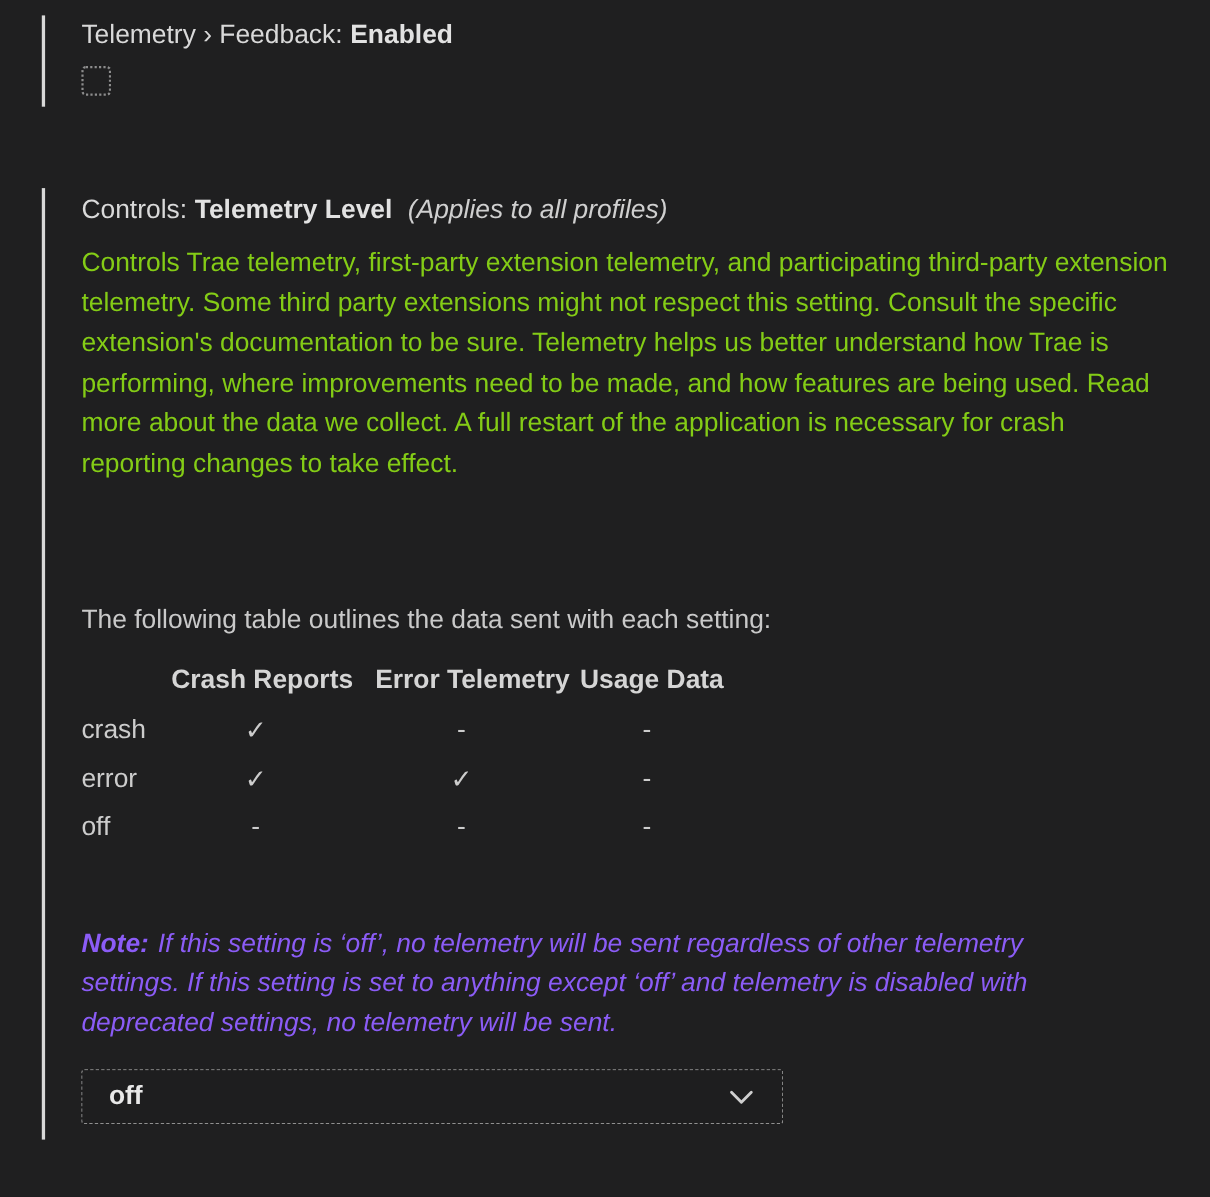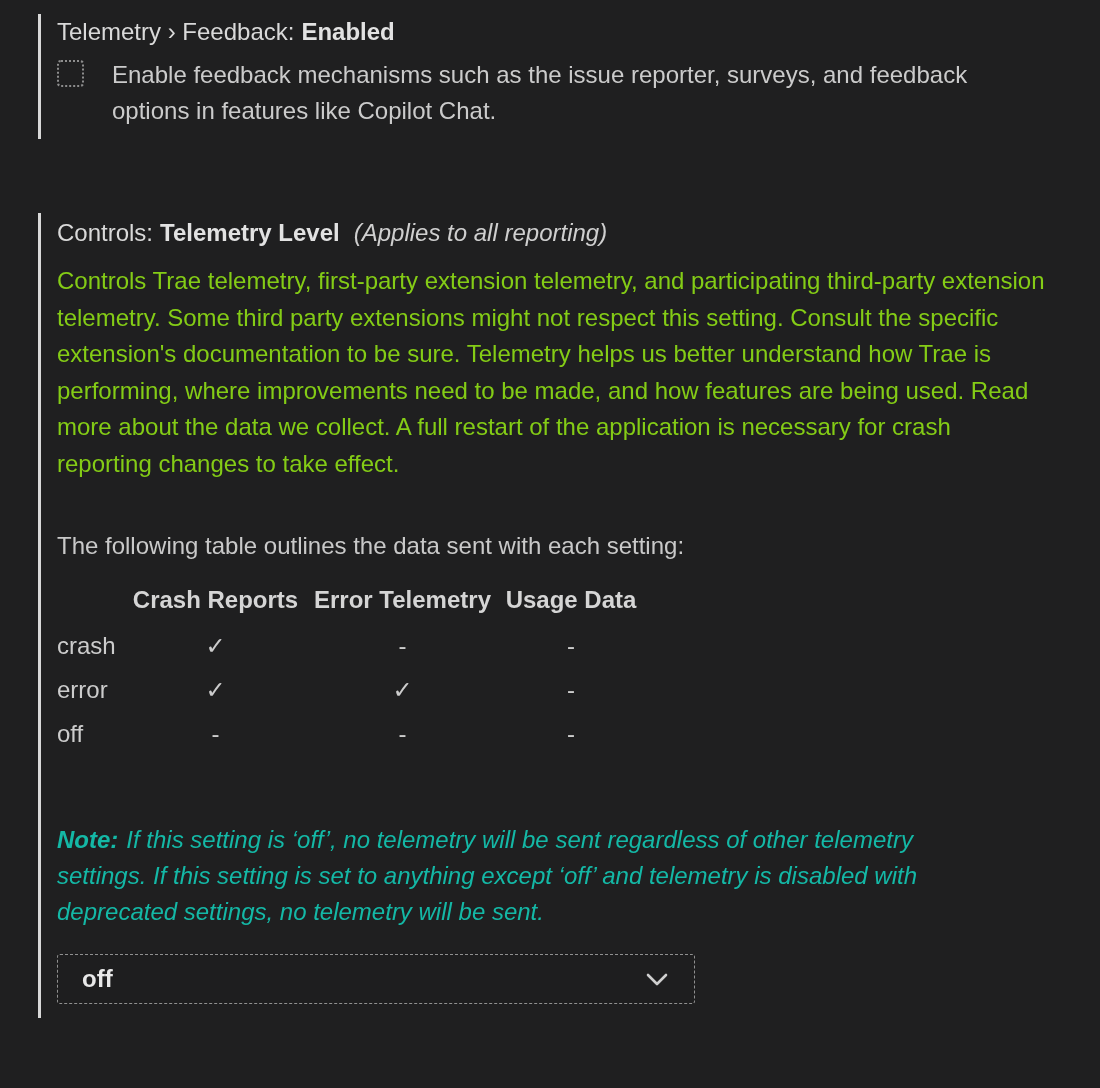--- a/index.html
+++ b/index.html
@@ -6,21 +6,21 @@
   html, body {
     width: 1100px; height: 1088px;
     background: #1f1f20;
     font-family: "Liberation Sans", "DejaVu Sans", sans-serif;
     color: #cbcbcb;
     overflow: hidden;
   }
   .setting-block {
     margin-left: 38px;
     border-left: 3px solid #d8d8d8;
-    padding-left: 16px;
+    padding-left: 33px;
   }
   .block-feedback { margin-top: 14px; padding-top: 3px; padding-bottom: 10px; }
   .block-level    { margin-top: 74px; padding-top: 5px; padding-bottom: 14px; }
 
   .setting-title {
     font-size: 24px;
     color: #d9d9d9;
     line-height: 30px;
     white-space: nowrap;
   }
@@ -51,34 +51,34 @@
   }
 
   .level-desc {
     margin-top: 15px;
     width: 992px;
     font-size: 24px;
     line-height: 36.5px;
     color: #84cc16;
   }
   .table-intro {
-    margin-top: 46px;
+    margin-top: 106px;
     font-size: 24px;
     line-height: 36px;
     color: #c9c9c9;
   }
   table.telemetry-table {
     border-collapse: collapse;
     margin-top: 16px;
     font-size: 24px;
     color: #cccccc;
   }
   table.telemetry-table th {
     font-weight: 700;
-    text-align: center;
+    text-align: right;
     color: #d5d5d5;
     padding: 6px 0 10px 0;
     white-space: nowrap;
   }
   table.telemetry-table .col-label  { width: 70px; }
   table.telemetry-table .col-crash  { width: 177px; }
   table.telemetry-table .col-error  { width: 197px; }
   table.telemetry-table .col-usage  { width: 140px; margin-left: 14px; }
   table.telemetry-table td {
     height: 44px;
@@ -87,21 +87,21 @@
     font-weight: 400;
   }
   table.telemetry-table td.row-label { text-align: left; }
 
   .note {
     margin-top: 66px;
     width: 928px;
     font-size: 24px;
     line-height: 36px;
     font-style: italic;
-    color: #14b8a6;
+    color: #8b5cf6;
   }
   .note .note-label { font-weight: 700; margin-right: 8px; }
 
   .dropdown {
     margin-top: 24px;
     width: 638px;
     height: 50px;
     border: 1px dashed #909090;
     border-radius: 3px;
     background: #1e1e1f;
@@ -120,27 +120,26 @@
 </style>
 </head>
 <body>
 
 <div class="setting-block block-feedback">
   <div class="setting-title">
     <span class="category">Telemetry › Feedback:</span><span class="name">Enabled</span>
   </div>
   <div class="checkbox-row">
     <div class="checkbox"></div>
-    <div class="checkbox-desc">Enable feedback mechanisms such as the issue reporter, surveys, and feedback options in features like Copilot Chat.</div>
   </div>
 </div>
 
 <div class="setting-block block-level">
   <div class="setting-title">
-    <span class="category">Controls:</span><span class="name">Telemetry Level</span><span class="scope">(Applies to all reporting)</span>
+    <span class="category">Controls:</span><span class="name">Telemetry Level</span><span class="scope">(Applies to all profiles)</span>
   </div>
 
   <div class="level-desc">Controls Trae telemetry, first-party extension telemetry, and participating third-party extension telemetry. Some third party extensions might not respect this setting. Consult the specific extension's documentation to be sure. Telemetry helps us better understand how Trae is performing, where improvements need to be made, and how features are being used. Read more about the data we collect. A full restart of the application is necessary for crash reporting changes to take effect.</div>
 
   <div class="table-intro">The following table outlines the data sent with each setting:</div>
 
   <table class="telemetry-table">
     <thead>
       <tr>
         <th class="col-label"></th>

